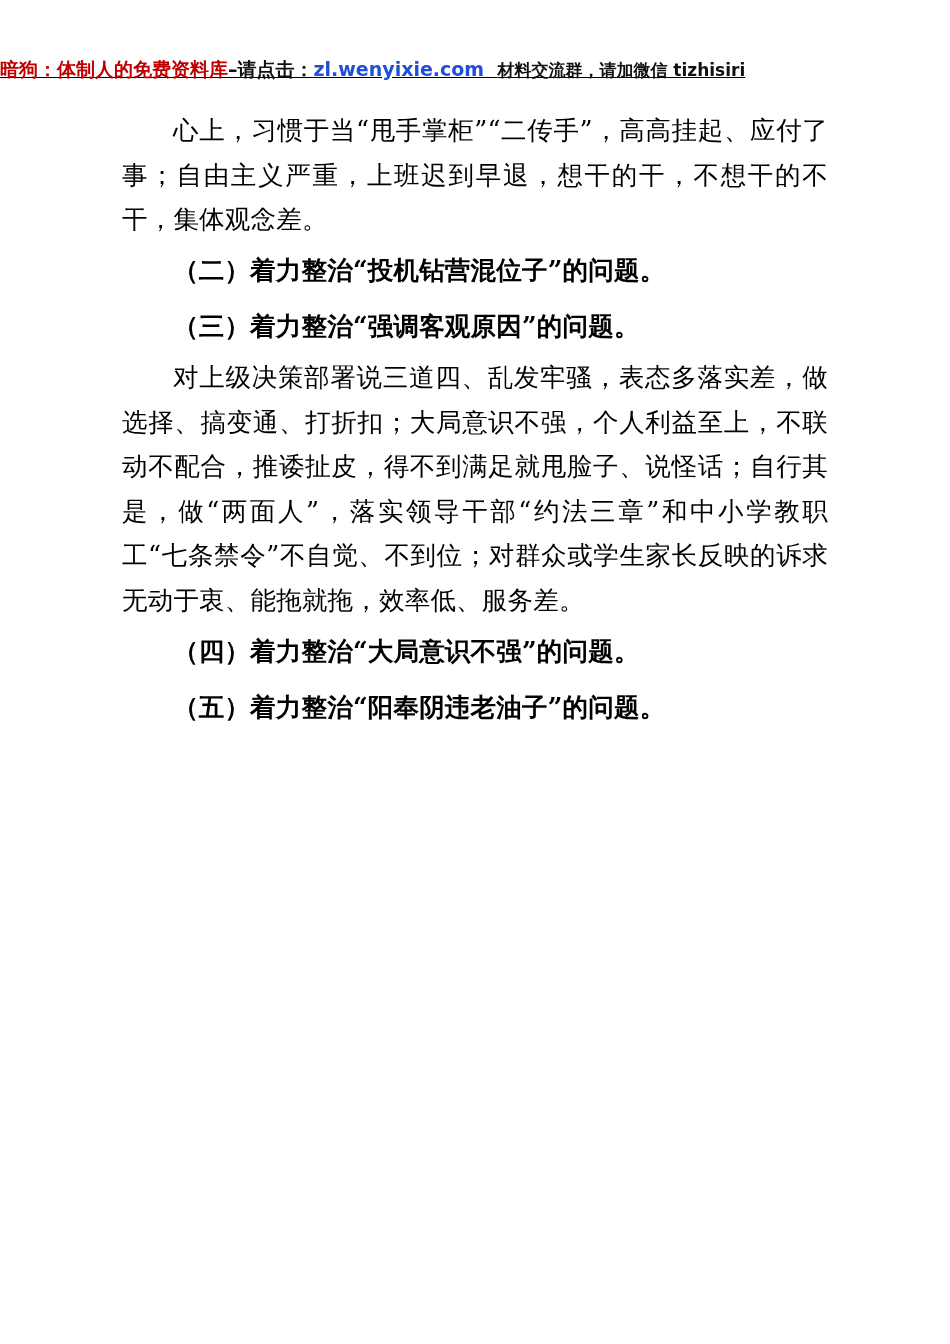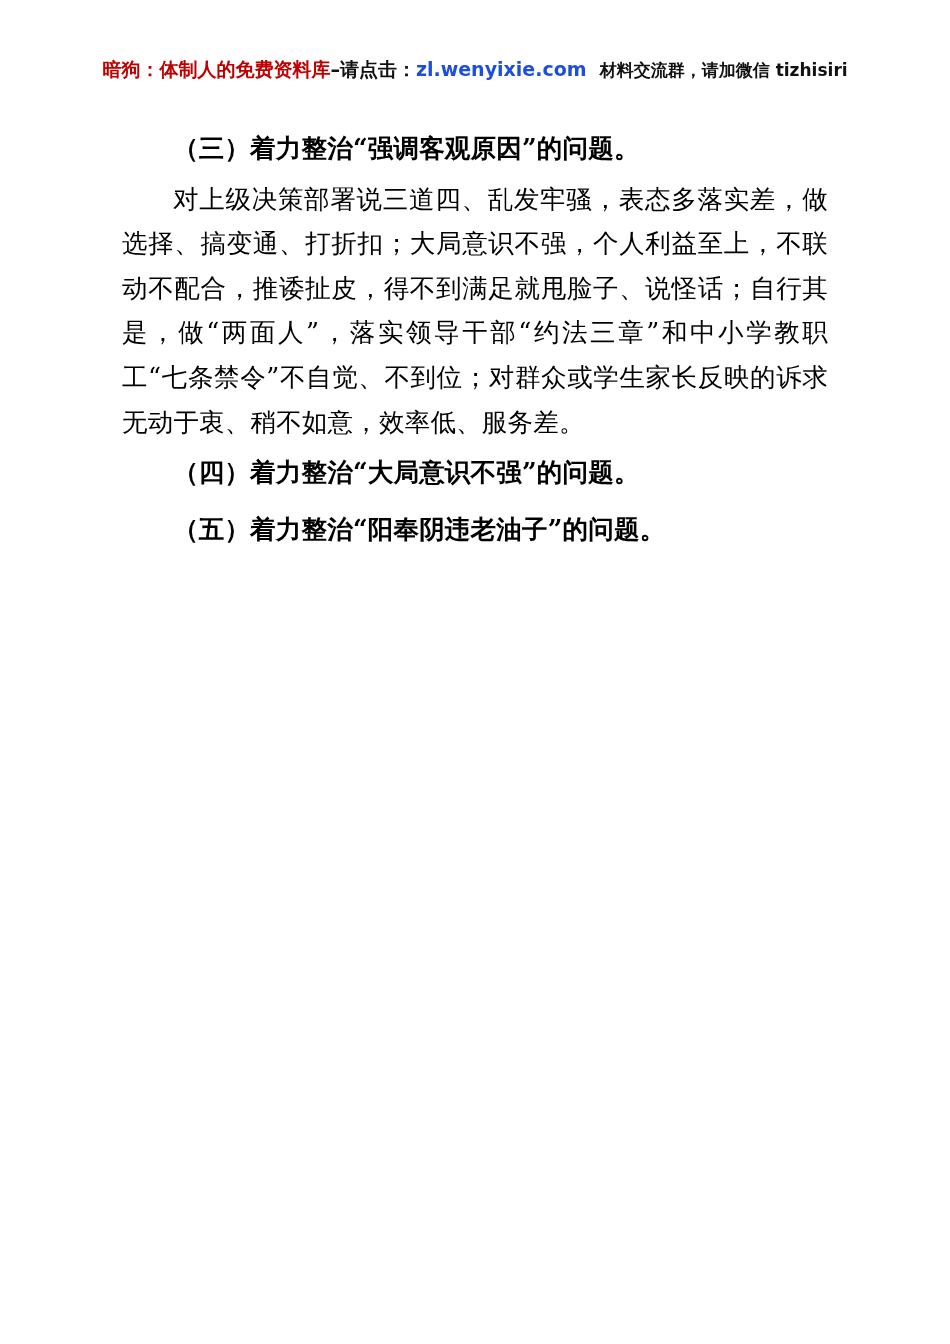--- a/index.html
+++ b/index.html
@@ -21,26 +21,26 @@
     height: 1344px;
     background: #fff;
     box-sizing: border-box;
   }
   
   .banner {
     position: absolute;
     top: 56px;
     left: 0;
     width: 950px;
-    text-align: center;
     white-space: nowrap;
     font-family: "DejaVu Sans", sans-serif;
     font-size: 19px;
     font-weight: bold;
     line-height: 26px;
+    text-decoration: underline;
   }
   .banner .b-red {
     color: #c00000;
   }
   .banner .b-link {
     color: #1f4fd8;
     font-weight: bold;
   }
   .banner .b-dark {
     color: #111111;
@@ -81,30 +81,32 @@
 <body>
 
 <div class="page">
 
   <div class="banner">
     <span class="b-red">暗狗：</span><span class="b-red">体制人的免费资料库</span><span class="b-sep">–请点击：</span><span class="b-link">zl.wenyixie.com</span>&nbsp;&nbsp;<span class="b-dark">材料交流群，请加微信 tizhisiri</span>
   </div>
 
   <div class="doc-body">
 
+    <p class="body-para">心上，习惯于当“甩手掌柜”“二传手”，高高挂起、应付了事；自由主义严重，上班迟到早退，想干的干，不想干的不干，集体观念差。</p>
     <div class="gap-sm"></div>
 
+    <p class="heading-para">（二）着力整治“投机钻营混位子”的问题。</p>
     <div class="gap-sm"></div>
 
     <div class="gap-sm"></div>
 
     <p class="heading-para">（三）着力整治“强调客观原因”的问题。</p>
     <div class="gap-sm"></div>
 
-    <p class="body-para">对上级决策部署说三道四、乱发牢骚，表态多落实差，做选择、搞变通、打折扣；大局意识不强，个人利益至上，不联动不配合，推诿扯皮，得不到满足就甩脸子、说怪话；自行其是，做“两面人”，落实领导干部“约法三章”和中小学教职工“七条禁令”不自觉、不到位；对群众或学生家长反映的诉求无动于衷、稍不如意，效率低、服务差。</p>
+    <p class="body-para">对上级决策部署说三道四、乱发牢骚，表态多落实差，做选择、搞变通、打折扣；大局意识不强，个人利益至上，不联动不配合，推诿扯皮，得不到满足就甩脸子、说怪话；自行其是，做“两面人”，落实领导干部“约法三章”和中小学教职工“七条禁令”不自觉、不到位；对群众或学生家长反映的诉求无动于衷、能拖就拖，效率低、服务差。</p>
     <div class="gap-sm"></div>
 
     <p class="heading-para">（四）着力整治“大局意识不强”的问题。</p>
     <div class="gap-sm"></div>
 
     <div class="gap-sm"></div>
 
     <p class="heading-para">（五）着力整治“阳奉阴违老油子”的问题。</p>
 
   </div>

